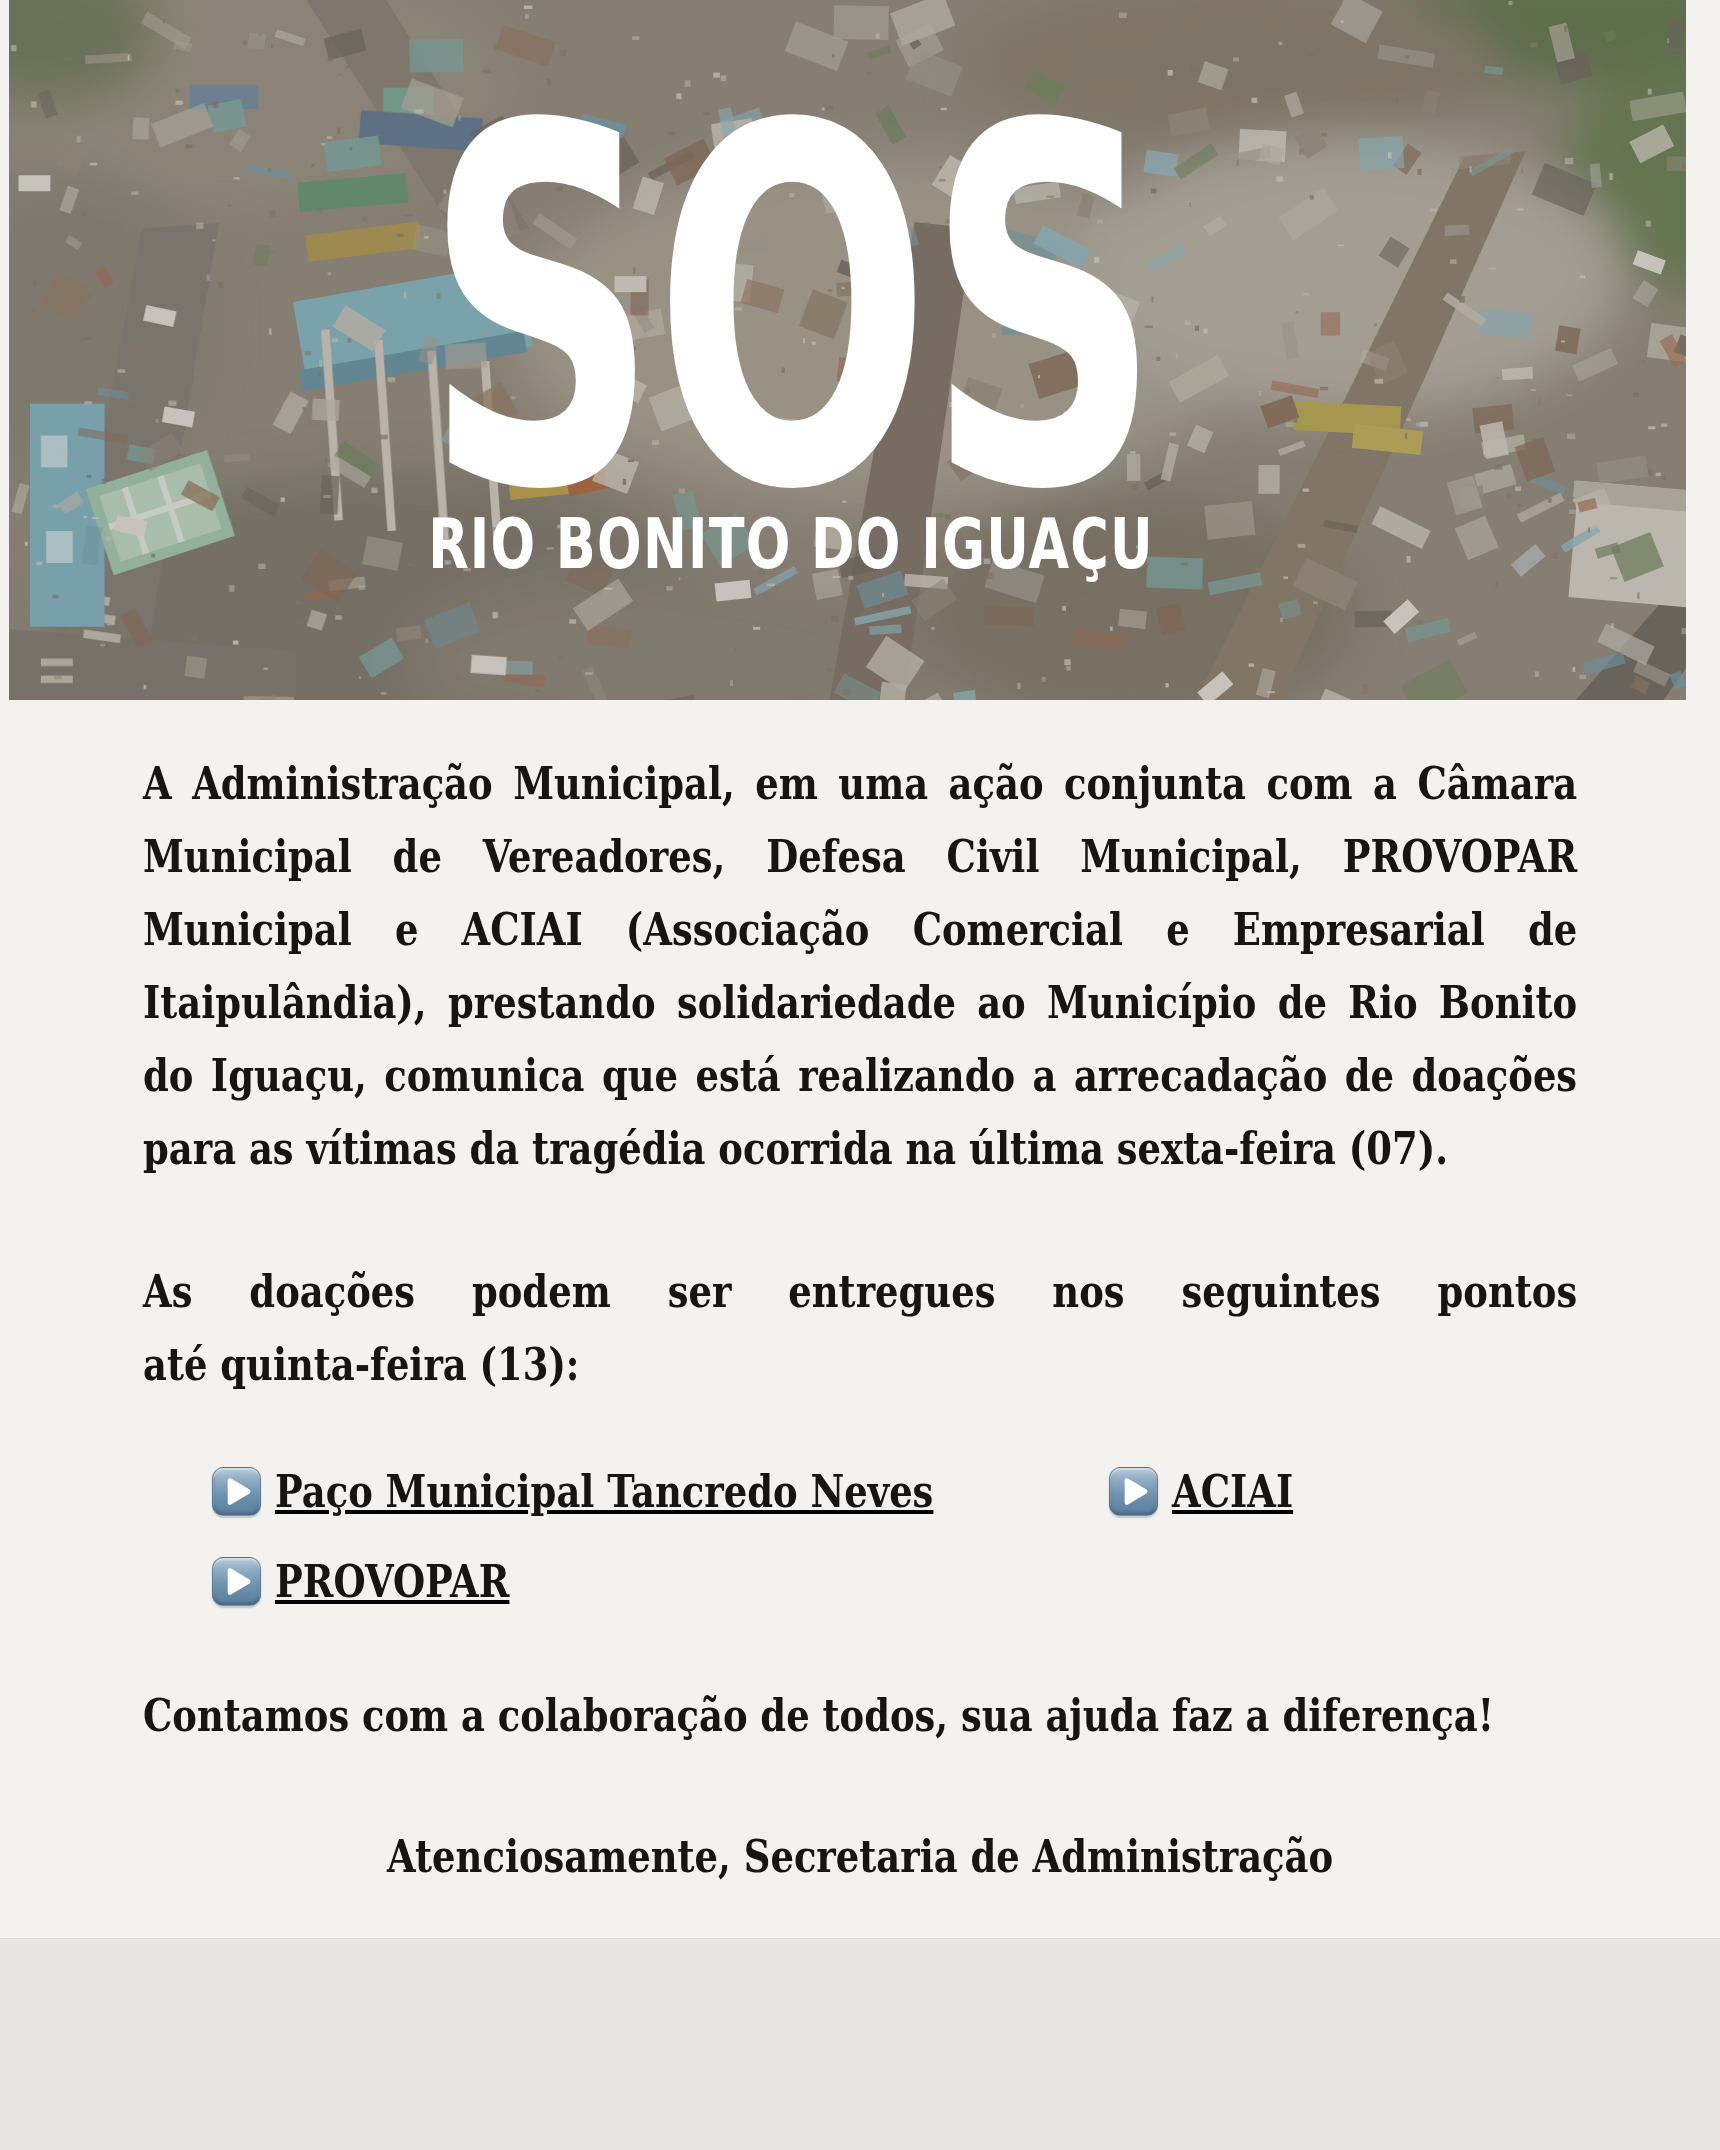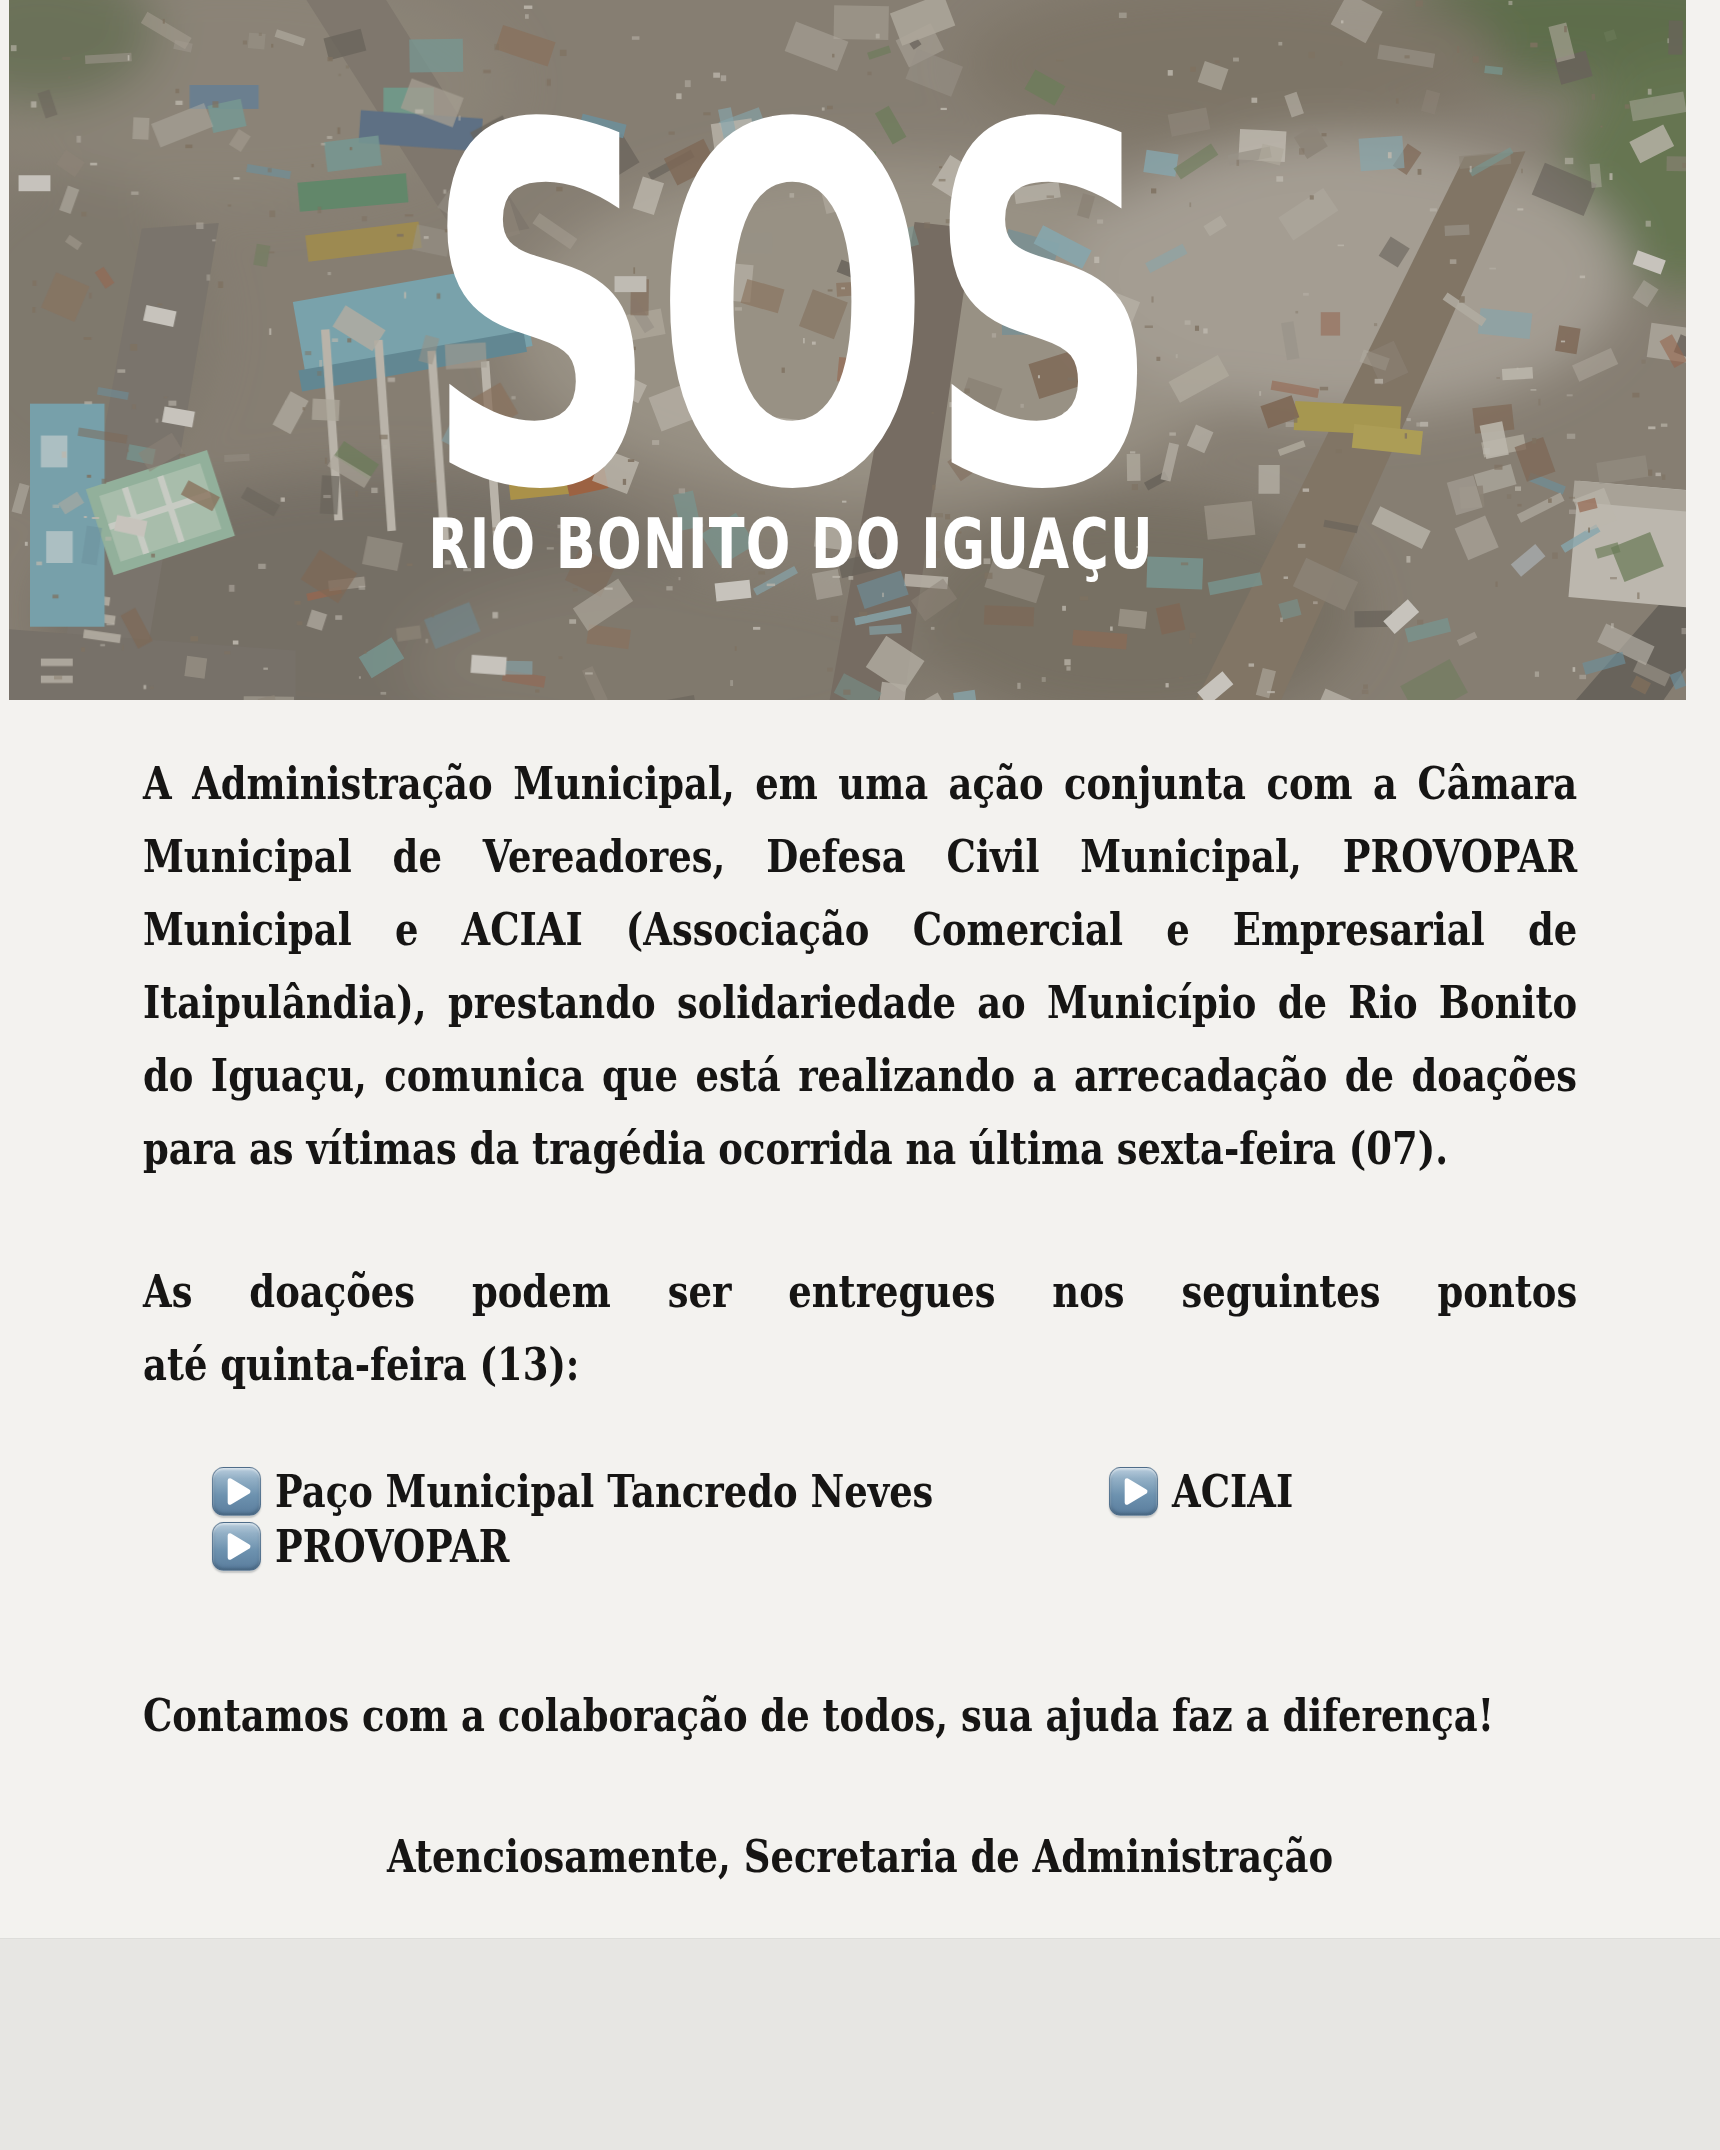--- a/index.html
+++ b/index.html
@@ -35,21 +35,22 @@
   .jline.just{display:flex; justify-content:space-between;}
   .para-intro{top:747px;}
   .para-delivery{top:1255px;}
   .closing{top:1679px; line-height:73px; white-space:nowrap;}
   .signature{top:1820px; line-height:73px; text-align:center; white-space:nowrap;}
   
   .points{
     position:absolute; left:212px; top:1467px;
     display:grid; grid-template-columns:897px auto;
     grid-template-rows:49px 49px; grid-auto-flow:column;
-    row-gap:6px;
+    row-gap:41px;
+    text-decoration:underline;
   }
   .point{display:flex; align-items:center; gap:14px; height:49px;}
   .play-icon{
     position:relative; width:49px; height:49px; flex:0 0 49px;
     border-radius:11.7px;
     background:linear-gradient(180deg,#b9cddd 0%,#93b0c6 22%,#6d92af 58%,#5a7d9d 100%);
     box-shadow:inset 0 1.6px 2.1px rgba(255,255,255,.55), inset 0 -2.1px 3.2px rgba(30,50,70,.35), 0 1.1px 1.6px rgba(60,70,80,.25);
     border:1.1px solid rgba(70,95,120,.55);
     box-sizing:border-box;
   }

